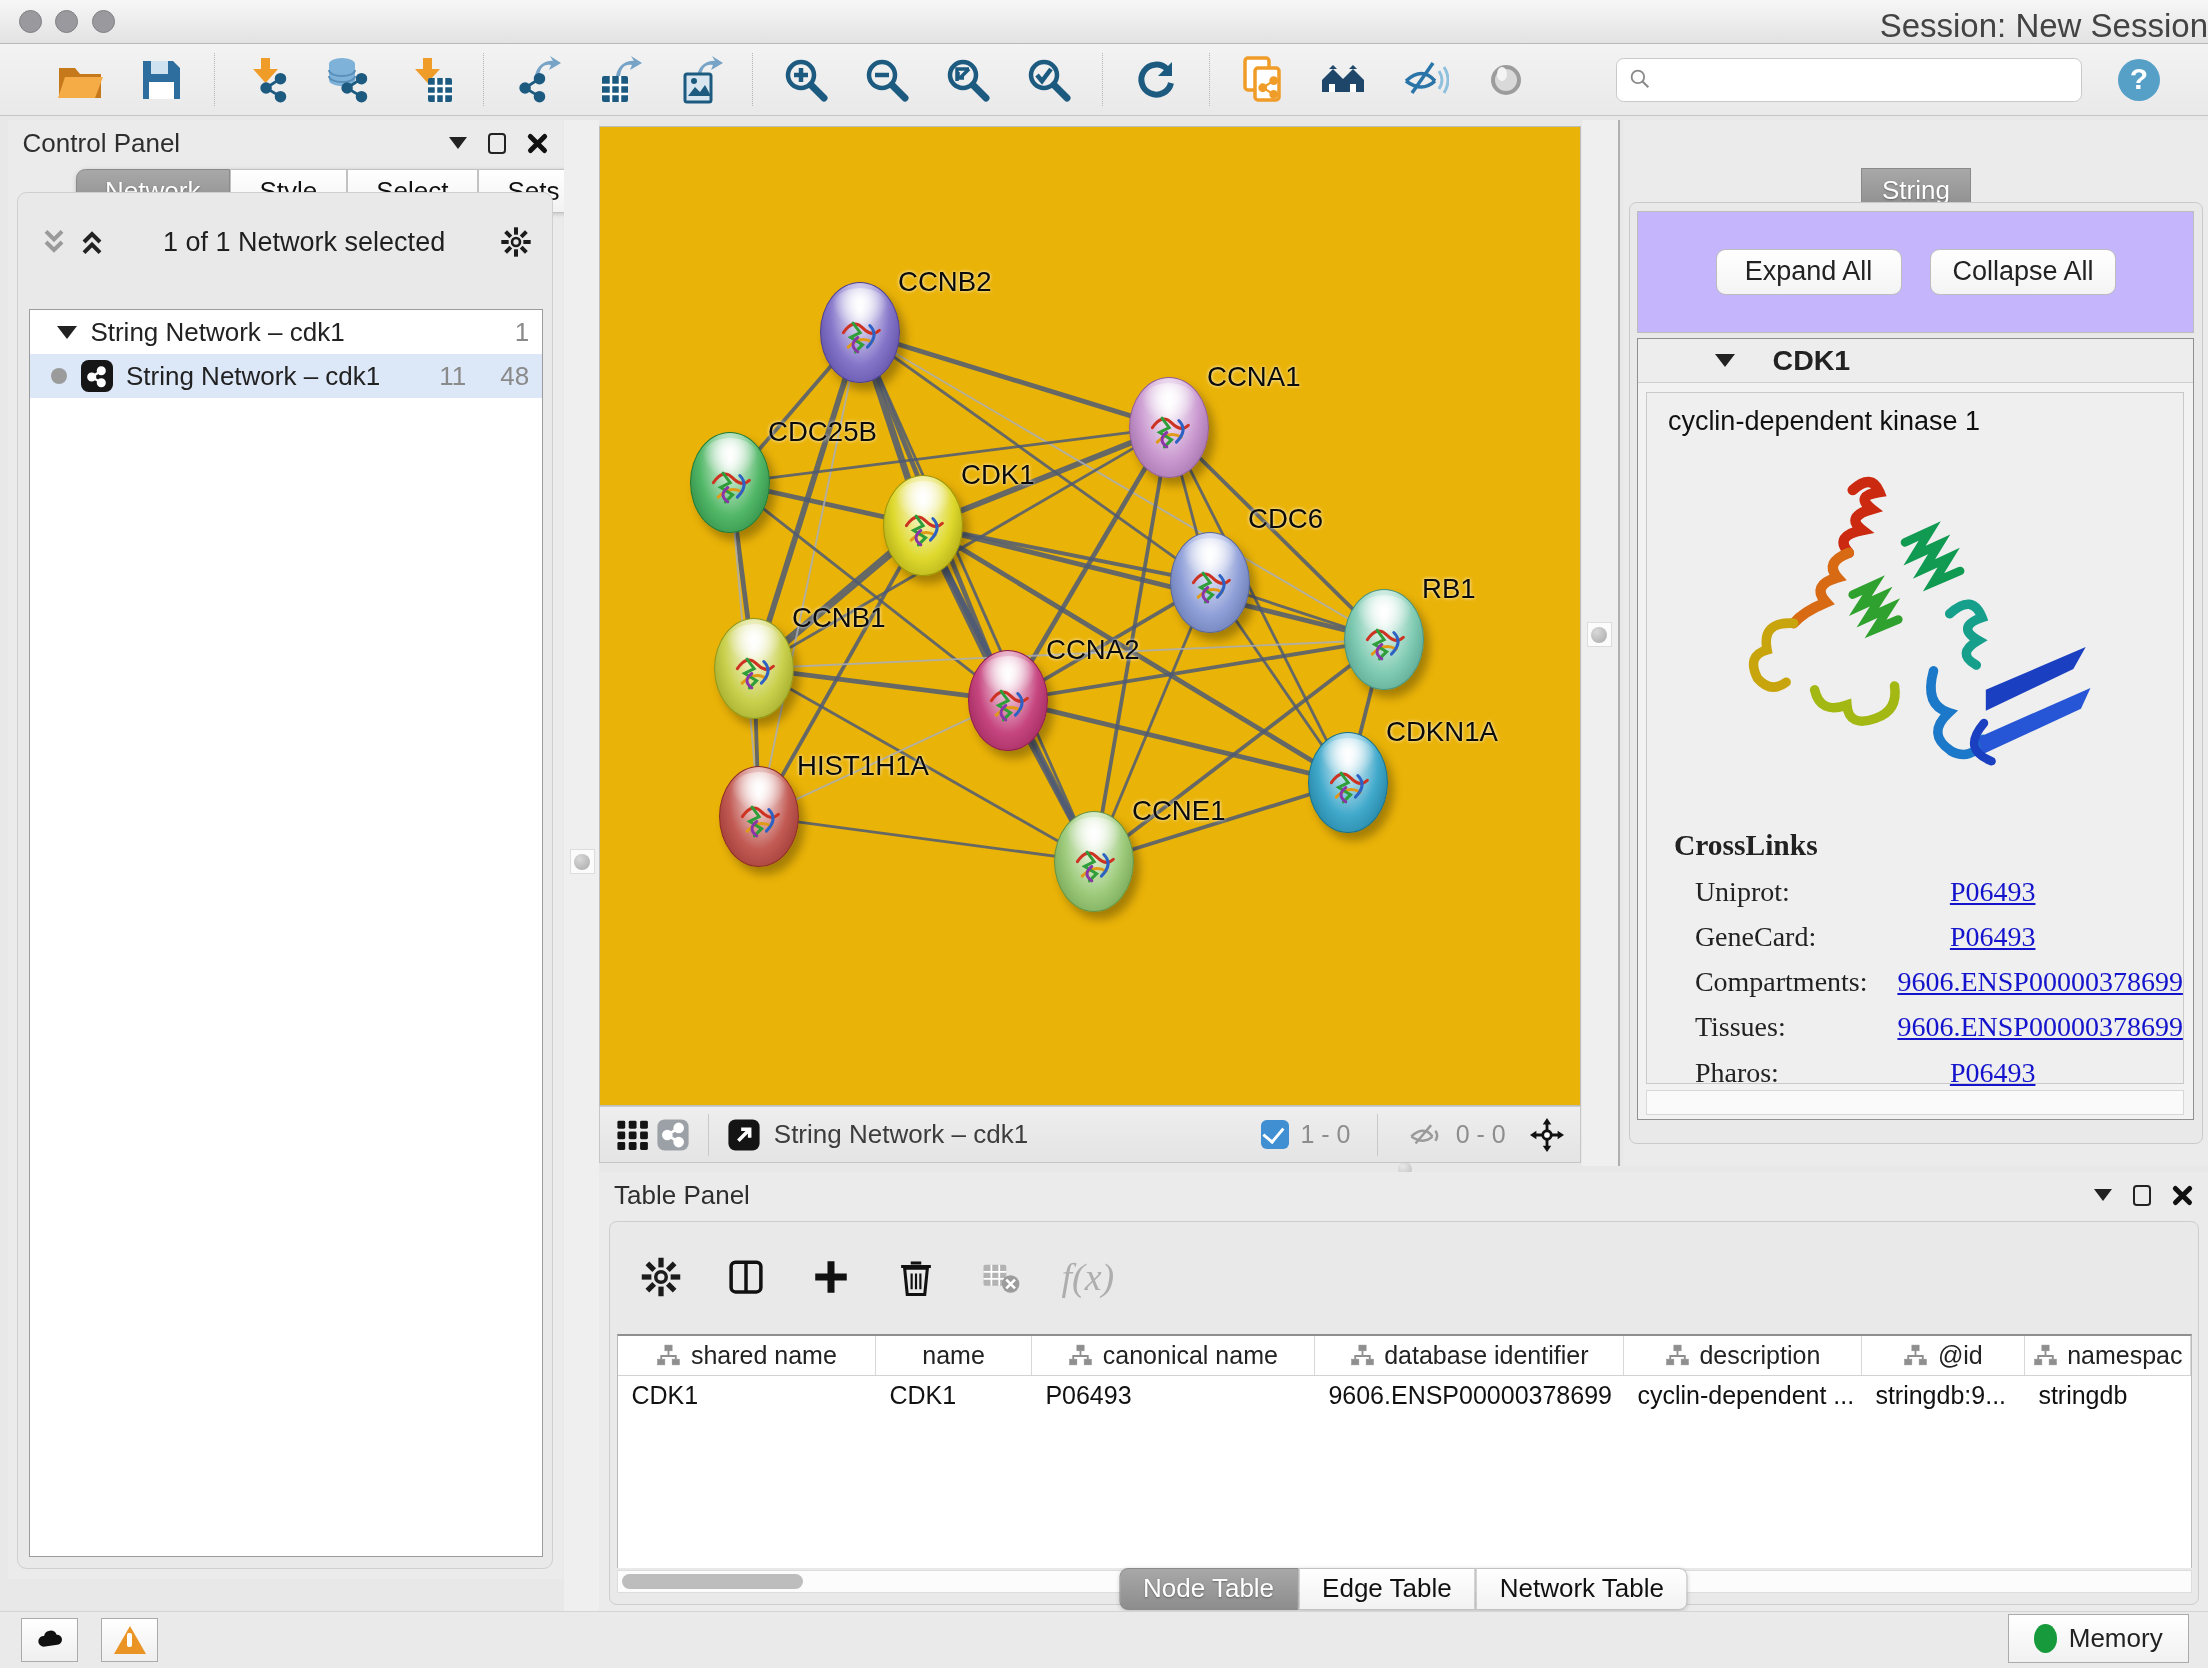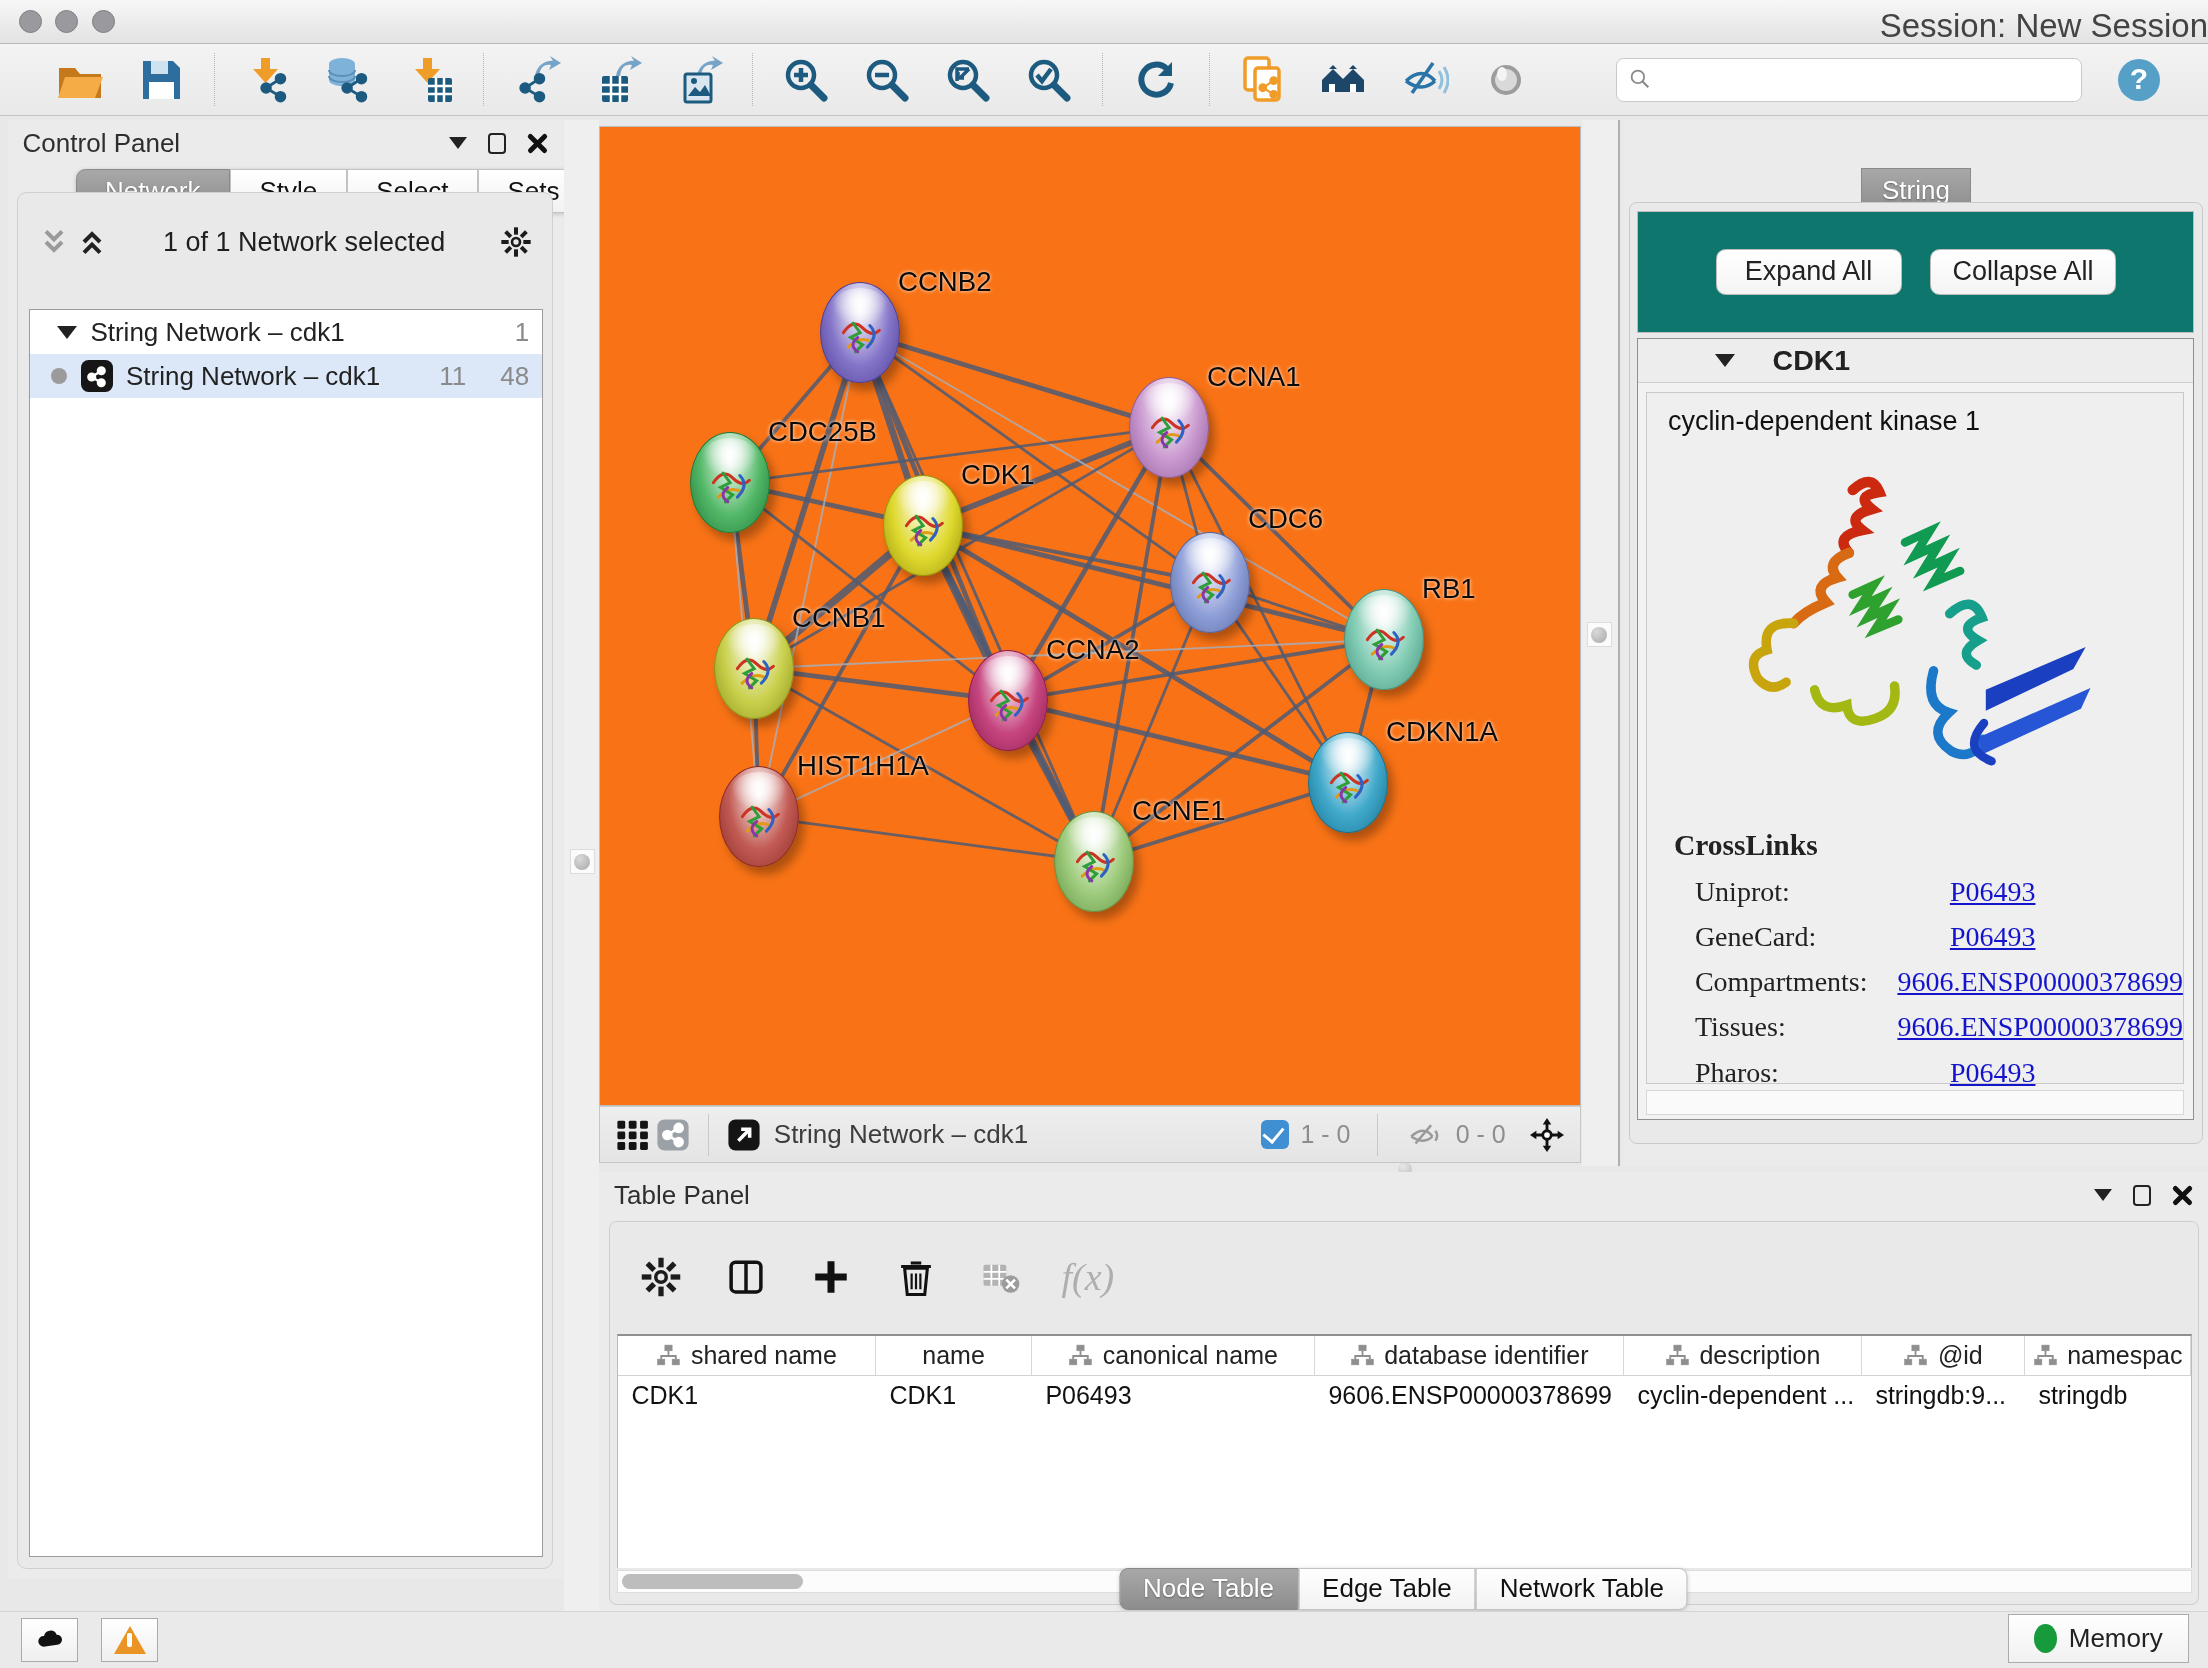--- a/index.html
+++ b/index.html
@@ -62,21 +62,21 @@
   .string-app-icon svg { width:23px; height:23px; }
 
   
   .vsplit { position:absolute; background:#efefef; }
   .split-handle { position:absolute; width:25px; height:25px; background:#fbfbfb; border:1px solid #dcdcdc;
     display:flex; align-items:center; justify-content:center; }
   .split-handle i { width:16px; height:16px; border-radius:50%; background:radial-gradient(circle at 35% 30%,#d9d9d9,#a8a8a8); display:block; }
   .hsplit-dot { position:absolute; width:14.3px; height:14.3px; border-radius:50%; background:radial-gradient(circle at 35% 30%,#e8e8e8,#bdbdbd); }
 
   
-  .net-canvas { position:absolute; left:599px; top:126px; width:982px; height:980px; background:#f97316;
+  .net-canvas { position:absolute; left:599px; top:126px; width:982px; height:980px; background:#eab308;
     border:1px solid #bdbdbd; overflow:hidden; }
   .net-canvas svg.edges { position:absolute; left:0; top:0; }
   .net-node { position:absolute; width:80px; height:101px; border-radius:50%;
     box-shadow:5.7px 7.6px 9.5px rgba(0,0,0,.30); cursor:pointer; }
   .net-node .gloss { position:absolute; left:14%; top:5%; width:72%; height:40%; border-radius:50%;
     background:radial-gradient(ellipse at 50% 35%, rgba(255,255,255,.98), rgba(255,255,255,0) 70%); }
   .net-node svg.squig { position:absolute; left:10%; top:18%; width:80%; height:64%; }
   .net-label { position:absolute; font-size:27.6px; color:#0a0a0a; white-space:nowrap; text-shadow:0 0 3.8px #fff; }
   .net-footer { position:absolute; left:599px; top:1106px; width:982px; height:57px;
     background:linear-gradient(#eeeeee,#e4e4e4); border:1px solid #c6c6c6; border-top:1.9px solid #cdcdcd;
@@ -89,21 +89,21 @@
   .nf-check { width:28.5px; height:28.5px; background:#3f8fd2; border-radius:5.7px; position:relative; }
   .nf-check::after { content:""; position:absolute; left:6.7px; top:2.9px; width:9.5px; height:16px;
     border-right:3.8px solid #fff; border-bottom:3.8px solid #fff; transform:rotate(40deg); }
 
   
   .results-panel { position:absolute; left:1623px; top:120px; width:586px; height:1046px; background:#ebebeb; }
   .rp-header { display:flex; justify-content:space-between; align-items:center; padding:7.6px 15px 0 15px; }
   .rp-tab { position:absolute; left:50%; transform:translateX(-50%); top:48px; width:110px; border-radius:0; }
   .rp-outer { position:absolute; left:5.7px; top:82px; width:574px; height:942px; background:#e9e9e9;
     border:1px solid #c9c9c9; border-radius:7.6px; }
-  .rp-buttonbox { position:absolute; left:7.6px; top:7.6px; width:557px; height:122px; background:#0f766e;
+  .rp-buttonbox { position:absolute; left:7.6px; top:7.6px; width:557px; height:122px; background:#c4b5fd;
     border:1.9px solid #bdbdbd; display:flex; align-items:center; justify-content:center; gap:28.5px; }
   .rp-btn { width:186px; height:46px; background:linear-gradient(#ffffff,#f4f4f4); border:1.9px solid #bdbdbd;
     border-radius:9.5px; font-size:27px; display:flex; align-items:center; justify-content:center; cursor:pointer; }
   .rp-listbox { position:absolute; left:7.6px; top:135px; width:557px; height:782px; background:#f2f2f2; border:1.9px solid #8f8f8f; }
   .rp-generow { height:44px; display:flex; align-items:center; gap:38px; padding-left:63px;
     background:#ededed; border-bottom:1px solid #cfcfcf; }
   .rp-generow .gname { font-weight:bold; font-size:28.5px; }
   .rp-genebox { position:absolute; left:7.6px; top:53px; width:538px; height:692px; background:#efefef; border:1px solid #c9c9c9; }
   .rp-desc { font-size:27px; padding:13.3px 0 0 21px; color:#111; }
   .rp-protein { display:block; margin:15px auto 0 auto; }

